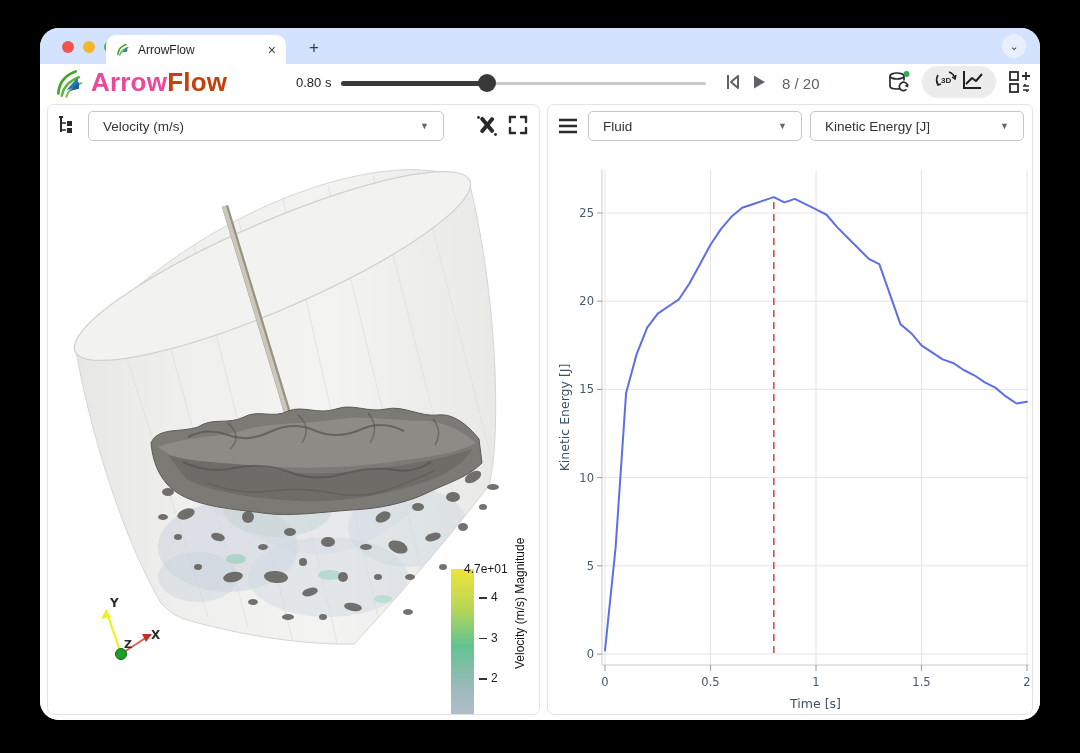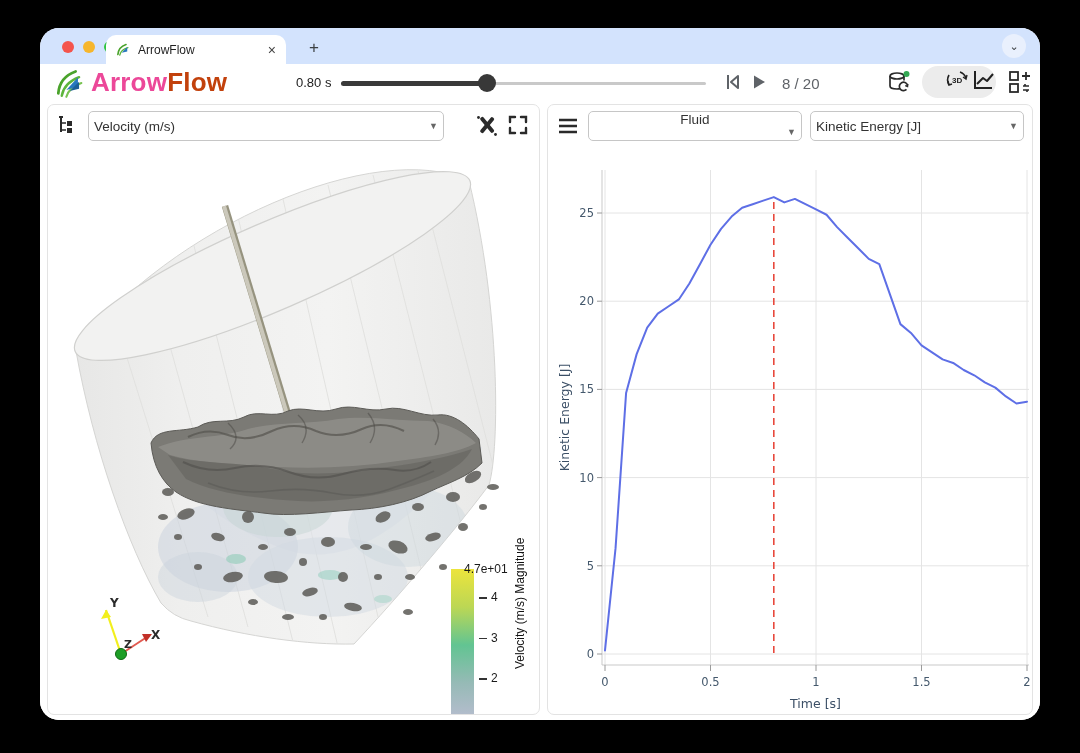--- a/index.html
+++ b/index.html
@@ -19,31 +19,31 @@
   .logo-word{font-size:26px;font-weight:700;letter-spacing:.2px;margin-left:4px;}
   .lg-blue{color:#ec4899}.lg-green{color:#c2410c}
   .time-label{position:absolute;left:256px;top:11px;font-size:13px;color:#222;}
   .slider{position:absolute;left:301px;top:6px;width:365px;height:26px;}
   .slider .track{position:absolute;left:0;right:0;top:12px;height:3px;background:#c9c9c9;border-radius:2px;}
   .slider .fill{position:absolute;left:0;top:11px;height:5px;background:#3a3a3a;border-radius:3px;}
   .slider .thumb{position:absolute;top:4px;width:18px;height:18px;border-radius:50%;background:#383838;}
   .tp-btn{position:absolute;top:6px;width:24px;height:24px;color:#5f6368;}
   .frame-label{position:absolute;left:742px;top:11px;font-size:15px;color:#5f6368;}
   .hicon{position:absolute;top:4px;}
-  .segctl{position:absolute;left:882px;top:2px;width:74px;height:32px;background:#ececec;border-radius:16px;display:flex;align-items:center;justify-content:flex-end;}
+  .segctl{position:absolute;left:882px;top:2px;width:74px;height:32px;background:#ececec;border-radius:16px;display:flex;align-items:center;justify-content:center;}
   
   .main{position:absolute;left:0;top:73px;right:0;bottom:0;background:#fff;}
   .card{position:absolute;top:3px;bottom:5px;background:#fff;border:1px solid #e3e3e3;border-radius:7px;box-sizing:border-box;}
   .card-left{left:7px;width:493px;}
   .card-right{left:507px;width:486px;}
   .toolbar{position:relative;height:42px;display:flex;align-items:center;padding:0 8px;gap:8px;box-sizing:border-box;}
-  .dropdown{height:30px;border:1px solid #c6c6c6;border-radius:5px;display:flex;align-items:center;padding:0 5px;font-size:13.5px;color:#333;box-sizing:border-box;background:#fff;}
+  .dropdown{height:30px;border:1px solid #c6c6c6;border-radius:5px;display:flex;align-items:center;padding:0 14px;font-size:13.5px;color:#333;box-sizing:border-box;background:#fff;}
   .dropdown .caret{margin-left:auto;color:#666;font-size:9px;padding-left:8px;}
   .dd-velocity{width:356px;}
-  .dd-fluid{width:224px;flex-direction:column;}
+  .dd-fluid{width:224px;}
   .dd-metric{width:224px;}
   .tbicon{width:24px;height:24px;flex:0 0 auto;color:#2a2a2a;}
   .spacer{flex:1}
   
   .viewport{position:absolute;left:0;top:42px;right:0;bottom:0;overflow:hidden;}
   
   .colorbar{position:absolute;left:403px;top:417px;width:120px;height:200px;font-size:12px;color:#1a1a1a;}
   .cb-bar{position:absolute;left:0;top:5px;width:23px;height:190px;}
   .cb-max{position:absolute;left:13px;top:-2px;white-space:nowrap;}
   .cb-tick{position:absolute;left:28px;white-space:nowrap;}

